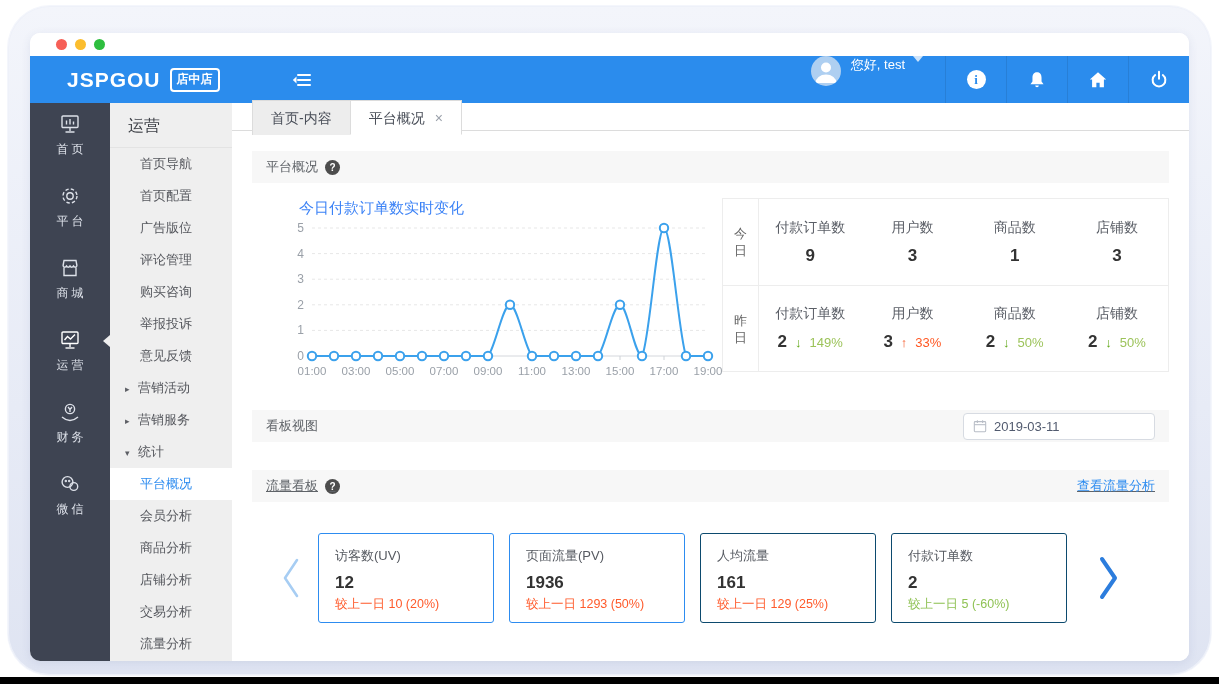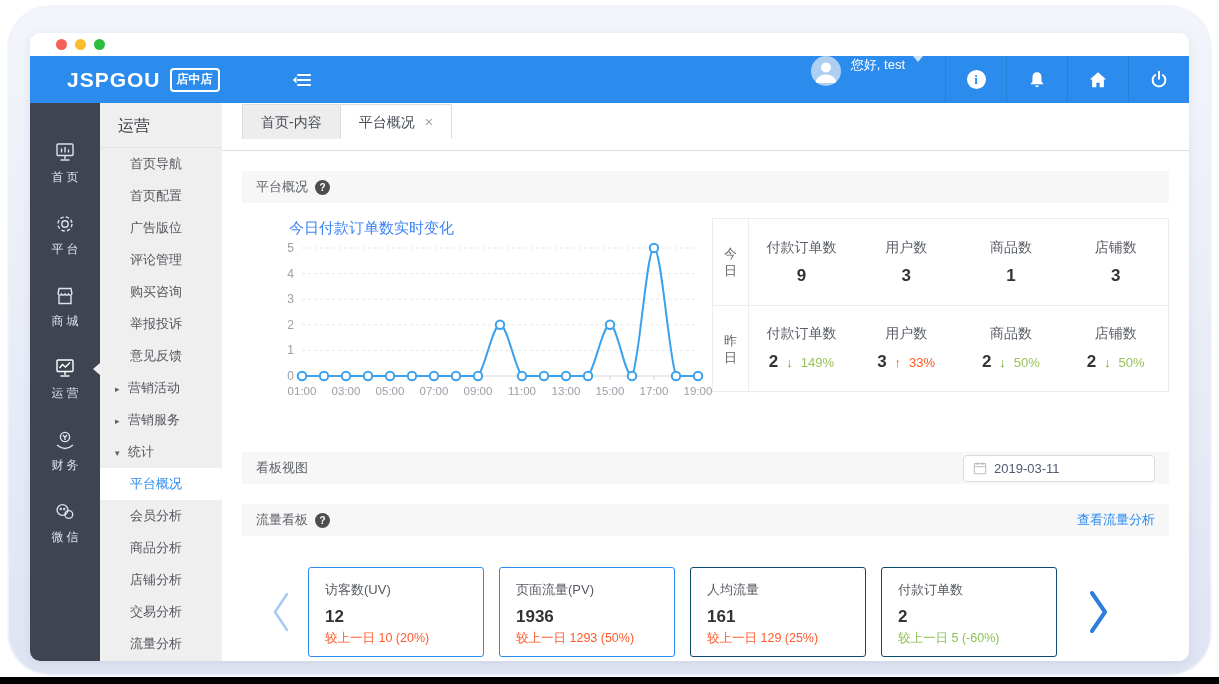--- a/index.html
+++ b/index.html
@@ -29,36 +29,36 @@
   .user-block { display:flex; padding:0 22px 0 10px; cursor:pointer; }
   .avatar { width:30px; height:30px; border-radius:50%; background:#aecff1; display:flex; align-items:center; justify-content:center; overflow:hidden; }
   .greeting { font-size:13px; margin-left:10px; }
   .caret { margin-left:8px; width:0; height:0; border-left:5px solid transparent; border-right:5px solid transparent; border-top:6px solid #cfe4fa; }
   .top-btn { width:61px; display:flex; align-items:center; justify-content:center; border-left:1px solid rgba(0,0,0,.09); cursor:pointer; }
   .info-circle { width:19px; height:19px; background:#fff; border-radius:50%; color:#2b8ced; font-weight:bold; font-size:13px; display:flex; align-items:center; justify-content:center; font-family:"Liberation Serif",serif; }
 
   
   .app-body { flex:1; display:flex; min-height:0; }
 
-  .iconbar { width:70px; background:#3e4452; flex:0 0 auto; padding-top:28px; position:relative; }
+  .iconbar { width:80px; background:#3e4452; flex:0 0 auto; padding-top:0; position:relative; }
   .icon-item { position:relative; display:flex; flex-direction:column; align-items:center; padding:10px 0 9px; margin-bottom:8px; cursor:pointer; color:#dde1e9; }
   .icon-item svg { margin-bottom:6px; }
   .icon-label { font-size:12px; letter-spacing:3px; text-indent:3px; }
   .icon-item.active .notch { position:absolute; right:0; top:16px; width:0; height:0;
       border-top:6px solid transparent; border-bottom:6px solid transparent; border-right:7px solid #efefef; }
 
   .submenu { width:122px; background:#efefef; flex:0 0 auto; overflow:hidden; }
   .submenu-title { height:45px; line-height:45px; padding-left:18px; font-size:16px; color:#3c3f45; border-bottom:1px solid #e3e3e3; }
   .sub-item { height:32px; line-height:32px; font-size:13px; color:#56585e; padding-left:30px; cursor:pointer; white-space:nowrap; }
   .sub-item.has-arrow { padding-left:15px; }
   .sub-item .expander { display:inline-block; width:13px; font-size:9px; color:#5c5e64; }
   .sub-item.active { background:#fff; color:#2d8cf0; }
 
   main { flex:1; display:flex; flex-direction:column; min-width:0; background:#fff; }
-  .tabbar { height:48px; flex:0 0 auto; display:flex; align-items:flex-start; padding-left:20px; border-bottom:1px solid #dcdcdc; background:#fff; }
+  .tabbar { height:28px; flex:0 0 auto; display:flex; align-items:center; padding-left:20px; border-bottom:1px solid #dcdcdc; background:#fff; }
   .tab { height:35px; line-height:34px; padding:0 18px; font-size:14px; color:#4a4f59; background:#ededed; border:1px solid #dcdcdc; border-bottom:none; margin-right:-1px; cursor:pointer; position:relative; top:1px; }
   .tab.active { background:#fff; border-bottom:1px solid #fff; }
   .tab .close { color:#9aa0aa; font-size:14px; margin-left:10px; }
 
   .content { flex:1; padding:20px; overflow:hidden; }
 
   .panel-bar { height:32px; background:#f7f7f7; display:flex; align-items:center; padding:0 14px; font-size:13px; color:#5f6368; }
   .help-badge { width:15px; height:15px; border-radius:50%; background:#4d4d4d; color:#fff; font-size:10px; font-weight:bold; display:inline-flex; align-items:center; justify-content:center; margin-left:7px; }
   .panel-link { margin-left:auto; color:#2d8cf0; font-size:13px; cursor:pointer; }
 
@@ -72,25 +72,25 @@
   .stat-cells { flex:1; display:flex; }
   .stat-cell { flex:1; display:flex; flex-direction:column; align-items:center; justify-content:center; }
   .stat-label { font-size:14px; color:#5a5e66; margin-bottom:9px; }
   .stat-value-line { display:flex; align-items:baseline; gap:8px; }
   .stat-value { font-size:17px; font-weight:bold; color:#333; }
   .chg-arrow { font-size:13px; font-weight:bold; }
   .chg-text { font-size:13px; }
   .dir-down .chg-arrow { color:#5fa716; } .dir-down .chg-text { color:#9cc35a; }
   .dir-up .chg-arrow { color:#f4511e; } .dir-up .chg-text { color:#ff5722; }
 
-  .kanban-bar { margin-top:42px; }
+  .kanban-bar { margin-top:20px; }
   .date-input { margin-left:auto; width:192px; height:27px; background:#fff; border:1px solid #d7dbe2; border-radius:4px; display:flex; align-items:center; padding:0 9px; cursor:pointer; }
   .date-text { font-size:13px; color:#515a6e; margin-left:7px; }
 
-  .traffic-bar { margin-top:20px; }
+  .traffic-bar { margin-top:28px;text-decoration:underline; }
   .cards-row { margin-top:31px; display:flex; align-items:center; padding-left:28px; }
   .chev { cursor:pointer; display:flex; align-items:center; }
   .chev.left { margin-right:16px; }
   .chev.right { margin-left:14px; }
   .metric-card { width:176px; height:90px; border-radius:3px; border:1px solid #0c4a6e; background:#fff; padding:13px 16px 0; margin-right:15px; cursor:pointer; }
   .metric-card.hl { border-color:#2d8cf0; }
   .card-title { font-size:13px; color:#565a61; }
   .card-value { font-size:17px; font-weight:bold; color:#333; margin-top:8px; }
   .card-compare { font-size:12.5px; margin-top:3px; }
   .tone-orange { color:#ff5a2b; } .tone-green { color:#8fc254; }

